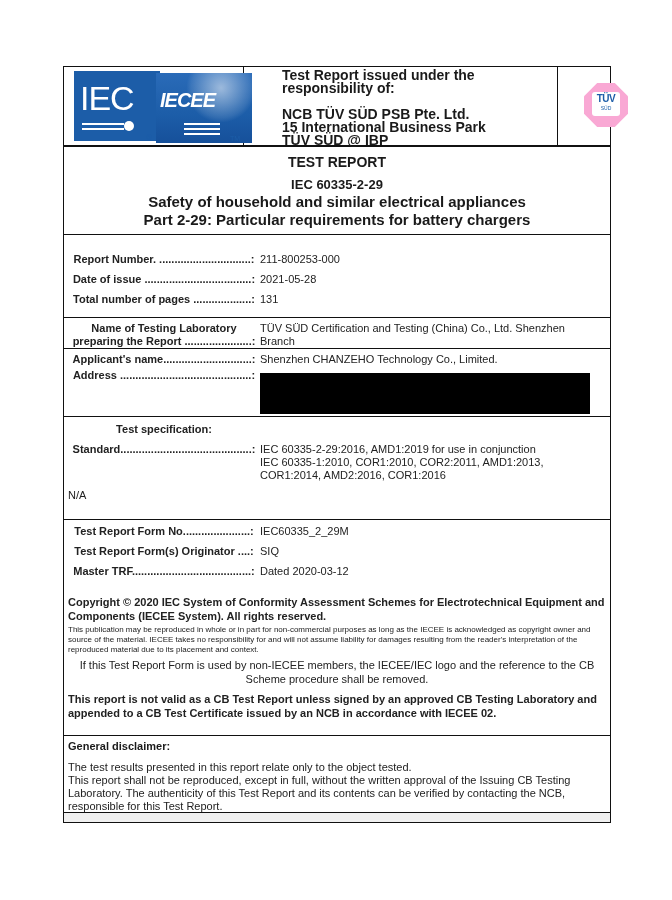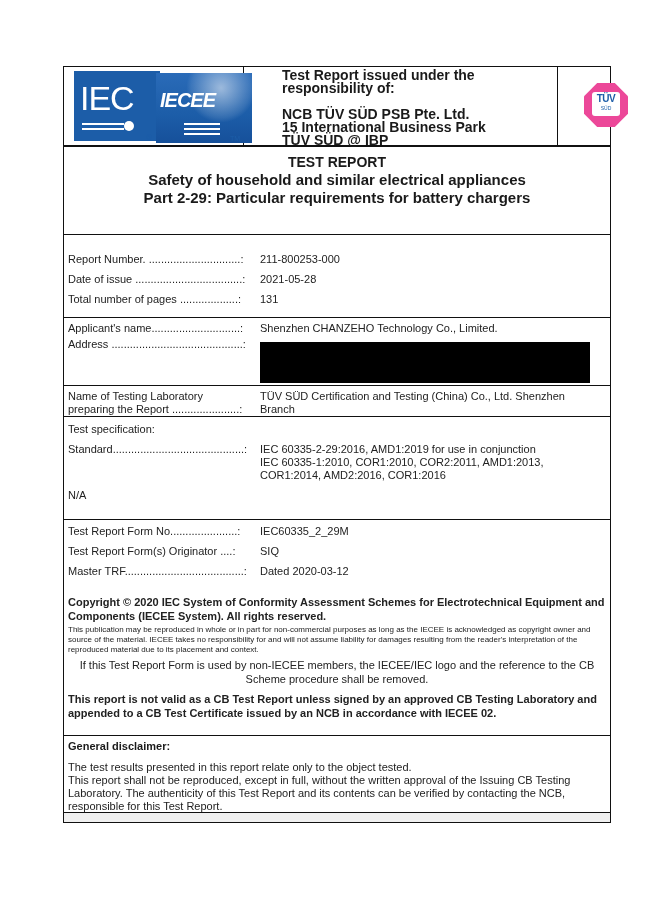--- a/index.html
+++ b/index.html
@@ -17,32 +17,32 @@
   .logo-iec .dot { position: absolute; left: 50px; top: 50px; width: 10px; height: 10px; border-radius: 50%; background: #fff; }
   .reg { position: absolute; left: 82px; top: 66px; font-size: 8px; color: #1c5da8; }
   .logo-iecee { position: absolute; left: 92px; top: 6px; width: 72px; height: 70px; background: linear-gradient(180deg,#2a6bb8 0%,#1c5da8 60%,#16509a 100%); overflow: hidden; padding-left: 24px; }
   .logo-iecee .glow { position: absolute; left: 30px; top: -20px; width: 70px; height: 70px; border-radius: 50%; background: radial-gradient(circle, rgba(255,255,255,0.55) 0%, rgba(255,255,255,0.1) 60%, rgba(255,255,255,0) 70%); }
   .logo-iecee .t { position: absolute; left: 4px; top: 16px; color: #fff; font-size: 20px; font-weight: bold; font-style: italic; letter-spacing: -1px; }
   .logo-iecee .l { position: absolute; left: 28px; height: 2px; width: 36px; background: #fff; }
   .tm { position: absolute; left: 166px; top: 68px; font-size: 7px; color: #1c5da8; }
   .issuer { width: 280px; border-right: 1.5px solid #111; padding: 2px 0 0 4px; box-sizing: border-box; font-size: 14px; font-weight: bold; line-height: 13px; margin-left: 34px; }
   .issuer .blank { height: 13px; }
   .tuv { flex: 1; position: relative; }
-  .tuv-logo { position: absolute; left: 26px; top: 16px; width: 44px; height: 44px; background: #ec4899; clip-path: polygon(30% 0,70% 0,100% 30%,100% 70%,70% 100%,30% 100%,0 70%,0 30%); }
+  .tuv-logo { position: absolute; left: 26px; top: 16px; width: 44px; height: 44px; background: #f9a8d4; clip-path: polygon(30% 0,70% 0,100% 30%,100% 70%,70% 100%,30% 100%,0 70%,0 30%); }
   .tuv-inner { position: absolute; left: 8px; top: 9px; width: 28px; height: 24px; background: #fff; border-radius: 3px; text-align: center; }
   .tuv-inner .a { font-size: 10px; font-weight: bold; color: #1c5da8; line-height: 13px; letter-spacing: -0.5px; }
   .tuv-inner .b { font-size: 5px; color: #1c5da8; line-height: 7px; }
   
   .title { text-align: center; padding-top: 6px; height: 89px; box-sizing: border-box; border-top: 1.5px solid #111; }
   .title .h1 { font-size: 14px; font-weight: bold; line-height: 18px; }
   .title .h2 { font-size: 13px; font-weight: bold; line-height: 16px; margin-top: 6px; }
   .title .h3 { font-size: 15px; font-weight: bold; line-height: 18px; }
   
   .row { display: flex; font-size: 11px; line-height: 13px; padding-left: 4px; }
-  .lbl { width: 192px; font-weight: normal; flex-shrink: 0; color: #222; }
+  .lbl { width: 192px; font-weight: bold; flex-shrink: 0; color: #222; text-align: center; }
   .val { flex: 1; color: #222; }
   .s1 { height: 83px; box-sizing: border-box; padding-top: 18px; }
   .s1 .row { margin-bottom: 7px; }
   .s2 { height: 31px; box-sizing: border-box; padding-top: 4px; }
   .s3 { height: 68px; box-sizing: border-box; padding-top: 4px; }
   .redact { background: #000; height: 41px; width: 330px; margin-top: 4px; }
   .s4 { height: 103px; box-sizing: border-box; padding-top: 6px; }
   .s4 .row { margin-bottom: 7px; }
   .s5 { height: 216px; box-sizing: border-box; padding-top: 5px; }
   .s5 .row { margin-bottom: 7px; }
@@ -90,58 +90,59 @@
         <div class="tuv-inner">
           <div class="a">TÜV</div>
           <div class="b">SÜD</div>
         </div>
       </div>
     </div>
   </div>
 
   <div class="box title">
     <div class="h1">TEST REPORT</div>
+    <div class="h2">IEC 60335-2-29</div>
     <div class="h3">Safety of household and similar electrical appliances</div>
     <div class="h3">Part 2-29: Particular requirements for battery chargers</div>
   </div>
 
   <div class="box s1">
     <div class="row">
       <span class="lbl">Report Number. ..............................:</span>
       <span class="val">211-800253-000</span>
     </div>
     <div class="row">
       <span class="lbl">Date of issue ...................................:</span>
       <span class="val">2021-05-28</span>
     </div>
     <div class="row">
       <span class="lbl">Total number of pages ...................:</span>
       <span class="val">131</span>
     </div>
   </div>
 
+  <div class="box s2">
+    <div class="row">
+      <span class="lbl">Name of Testing Laboratory</span>
+      <span class="val">TÜV SÜD Certification and Testing (China) Co., Ltd. Shenzhen</span>
+    </div>
+    <div class="row">
+      <span class="lbl">preparing the Report ......................:</span>
+      <span class="val">Branch</span>
+    </div>
+  </div>
+
   <div class="box s3">
     <div class="row" style="margin-bottom:3px">
       <span class="lbl">Applicant's name.............................:</span>
       <span class="val">Shenzhen CHANZEHO Technology Co., Limited.</span>
     </div>
     <div class="row">
       <span class="lbl">Address ...........................................:</span>
       <div class="redact"></div>
-    </div>
-  </div>
-
-  <div class="box s2">
-    <div class="row">
-      <span class="lbl">Name of Testing Laboratory</span>
-      <span class="val">TÜV SÜD Certification and Testing (China) Co., Ltd. Shenzhen</span>
-    </div>
-    <div class="row">
-      <span class="lbl">preparing the Report ......................:</span>
-      <span class="val">Branch</span>
     </div>
   </div>
 
   <div class="box s4">
     <div class="row">
       <span class="lbl">Test specification:</span>
     </div>
     <div class="row">
       <span class="lbl">Standard...........................................:</span>
       <span class="val">

